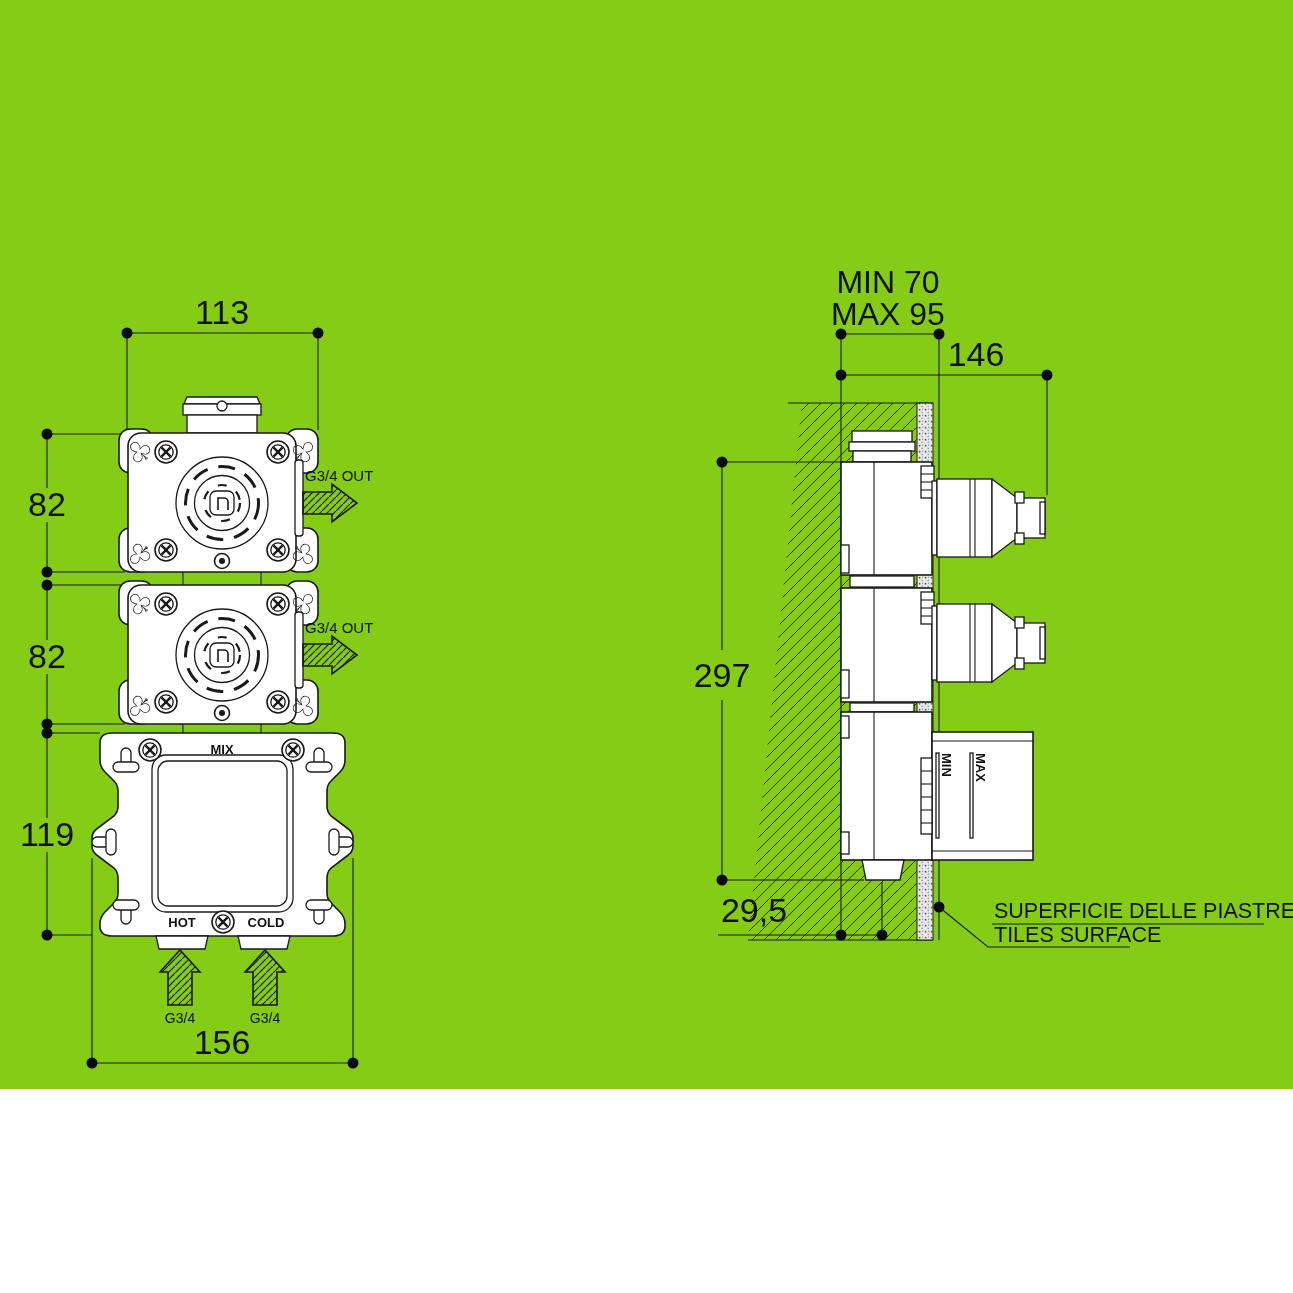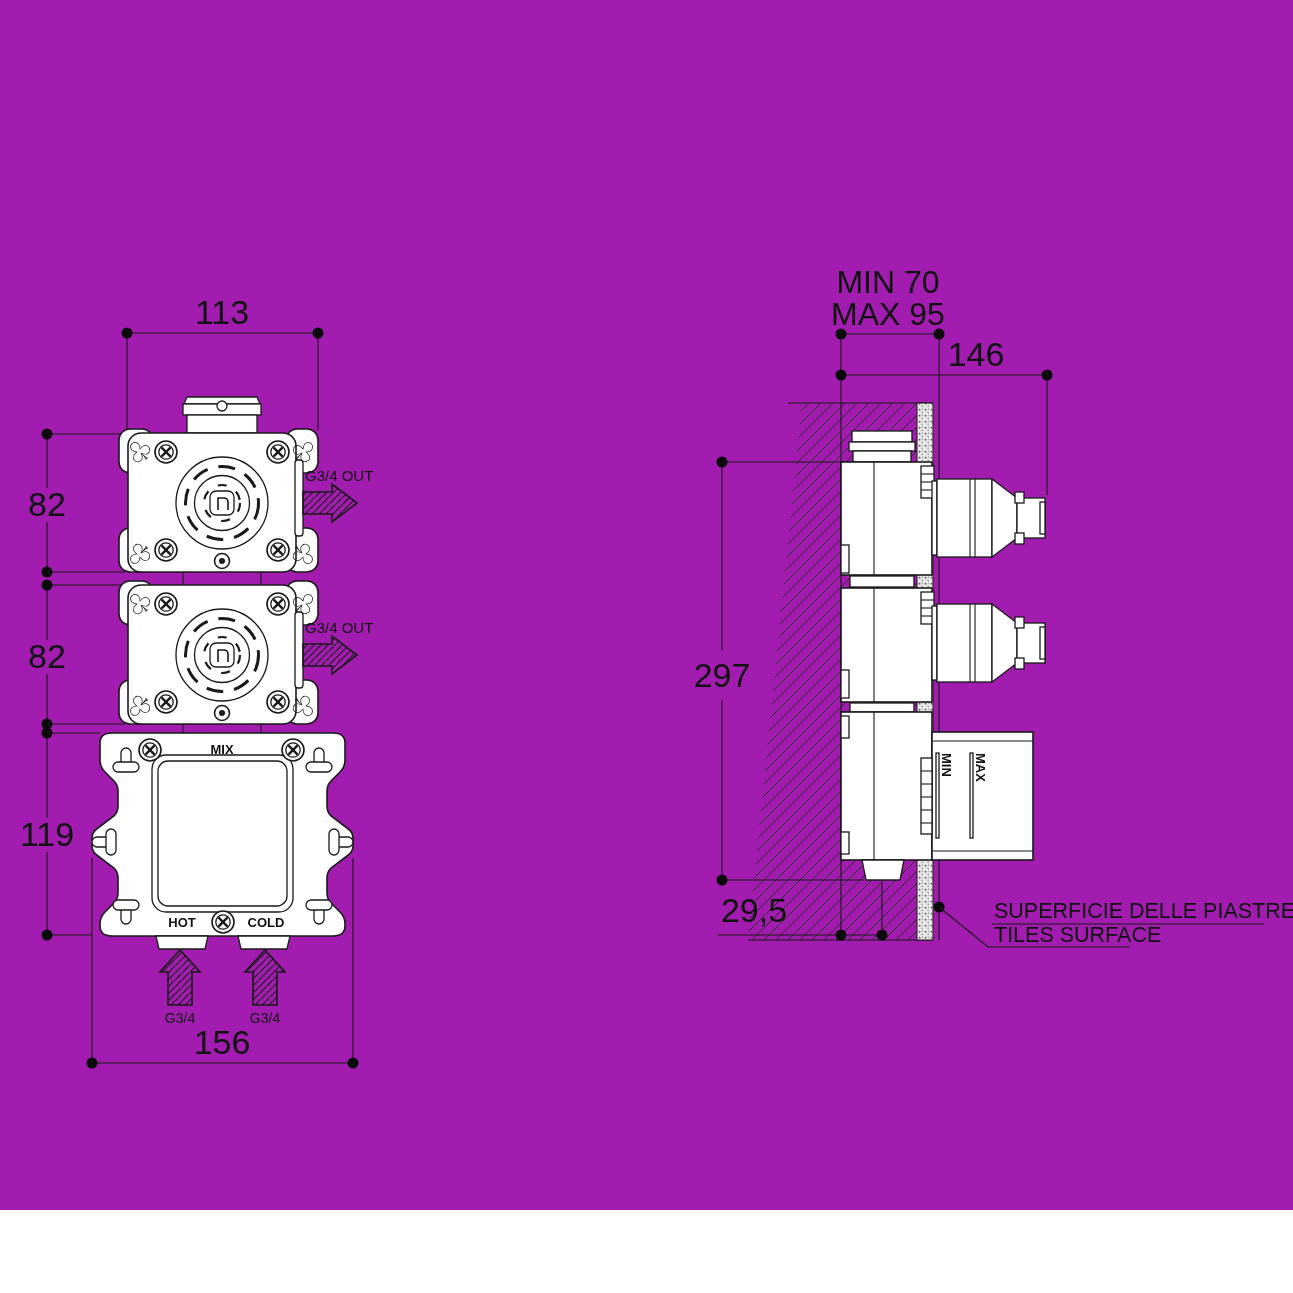--- a/index.html
+++ b/index.html
@@ -1,16 +1,16 @@
 <!DOCTYPE html>
 <html><head>
 <meta charset="utf-8">
 <style>
   html,body{margin:0;padding:0;background:#fff;}
-  .canvas{position:relative;width:1293px;height:1210px;background:#a21caf;overflow:hidden;
+  .canvas{position:relative;width:1293px;height:1089px;background:#84cc16;overflow:hidden;
           font-family:"Liberation Sans",sans-serif;}
   svg text{fill:#111;font-family:"Liberation Sans",sans-serif;}
   .shape{fill:#fff;stroke:#1a1a1a;stroke-width:1.6;}
   .shape2{fill:#fff;stroke:#1a1a1a;stroke-width:1.3;}
   .ln{stroke:#1a1a1a;stroke-width:1.1;fill:none;}
   .dimln{stroke:#1a1a1a;stroke-width:1.1;fill:none;}
   .dot{fill:#0a0a0a;stroke:none;}
   .dimtxt{font-size:34px;}
   .dimtxt2{font-size:32px;}
   .small-bold{font-size:13px;font-weight:700;}

